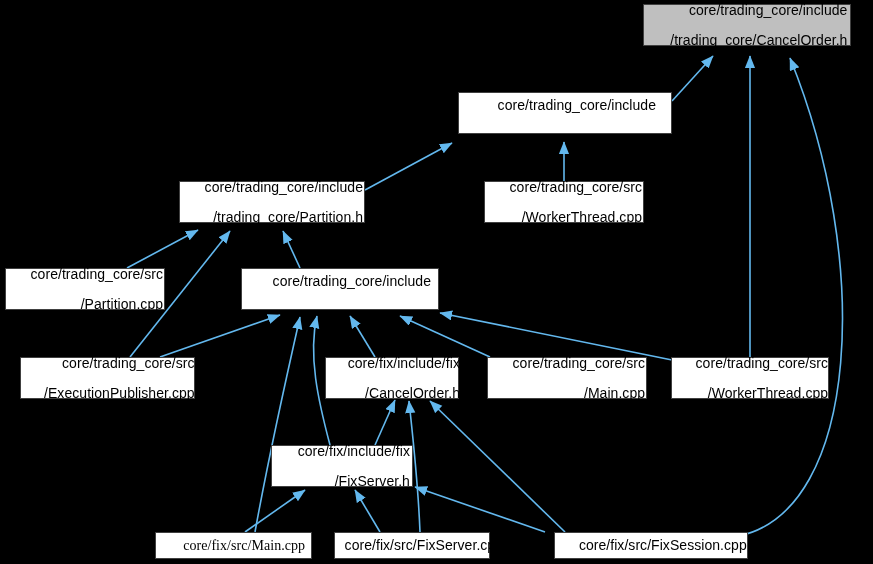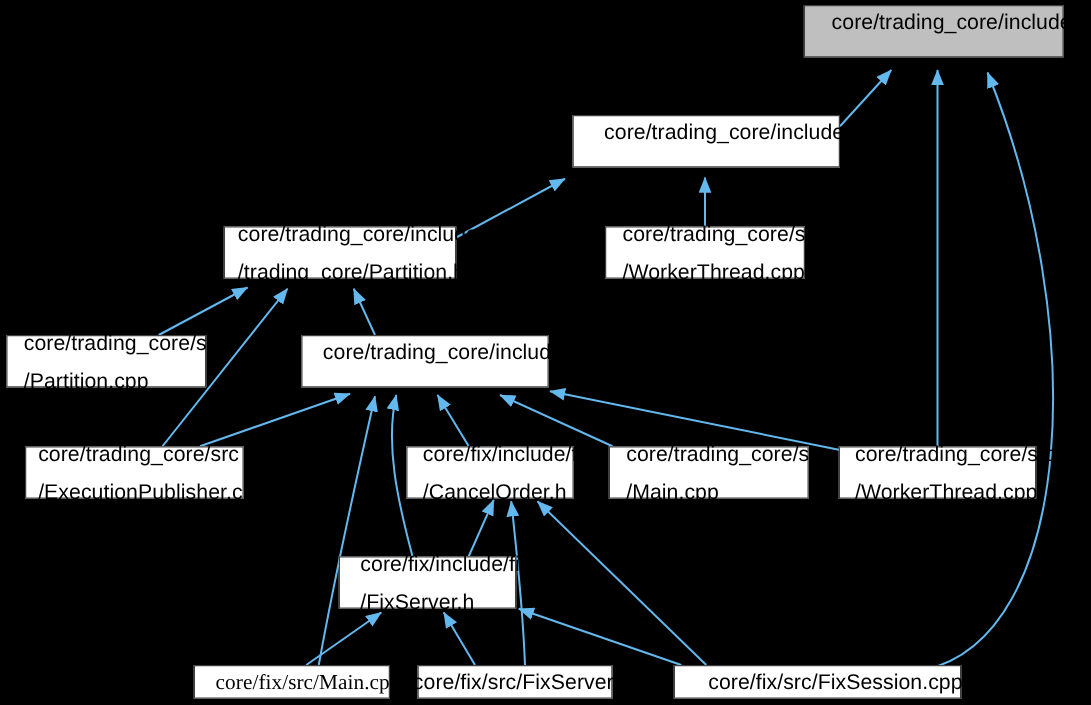--- a/index.html
+++ b/index.html
@@ -22,25 +22,25 @@
     width: 873px;
     height: 564px;
     pointer-events: none;
   }
   .node {
     position: absolute;
     box-sizing: border-box;
     display: flex;
     align-items: center;
     justify-content: center;
-    text-align: left;
+    text-align: right;
     background: #ffffff;
     border: 1px solid #404040;
     color: #000000;
-    font-size: 17px;
+    font-size: 14px;
     line-height: 15px;
     letter-spacing: 0.05px;
     white-space: pre;
     z-index: 5;
   }
   .node.highlight {
     background: #bfbfbf;
     border: 1px solid #404040;
   }
   .node .label {
@@ -78,20 +78,21 @@
         <path d="M 380 532 L 355 490" fill="none" stroke="#63b8ee" stroke-width="1.6" marker-end="url(#arrowhead)"></path>
         <path d="M 420 532 C 418 480 412 430 409 401" fill="none" stroke="#63b8ee" stroke-width="1.6" marker-end="url(#arrowhead)"></path>
         <path d="M 545 532 L 415 487" fill="none" stroke="#63b8ee" stroke-width="1.6" marker-end="url(#arrowhead)"></path>
         <path d="M 565 532 L 430 401" fill="none" stroke="#63b8ee" stroke-width="1.6" marker-end="url(#arrowhead)"></path>
       </g>
   </svg>
 
   <div class="node highlight" style="left: 643px; top: 4px; width: 208px; height: 42px;">
     <span class="label">
       <span>core/trading_core/include</span><br>
+      <span>/trading_core/CancelOrder.h</span>
     </span>
   </div>
 
   <div class="node" style="left: 458px; top: 92px; width: 214px; height: 42px;">
     <span class="label">
       <span>core/trading_core/include</span><br>
     </span>
   </div>
 
   <div class="node" style="left: 484px; top: 181px; width: 160px; height: 42px;">
@@ -161,19 +162,19 @@
       <span>core/fix/src/Main.cpp</span>
     </span>
   </div>
 
   <div class="node" style="left: 334px; top: 532px; width: 156px; height: 27px;">
     <span class="label">
       <span>core/fix/src/FixServer.cpp</span>
     </span>
   </div>
 
-  <div class="node" style="left: 539px; top: 532px; width: 230px; height: 27px;">
+  <div class="node" style="left: 554px; top: 532px; width: 194px; height: 27px;">
     <span class="label">
       <span>core/fix/src/FixSession.cpp</span>
     </span>
   </div>
 
 </div>
 
 </body></html>

